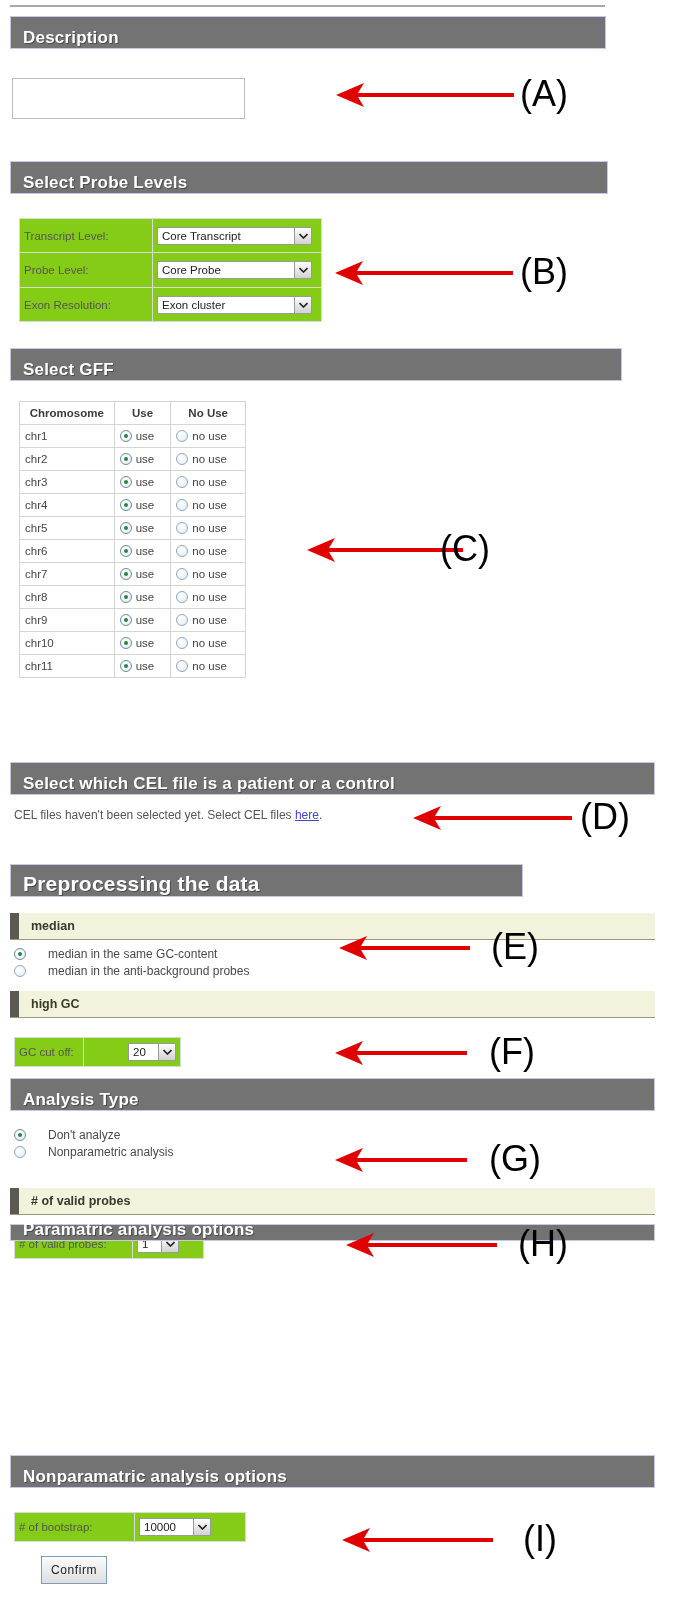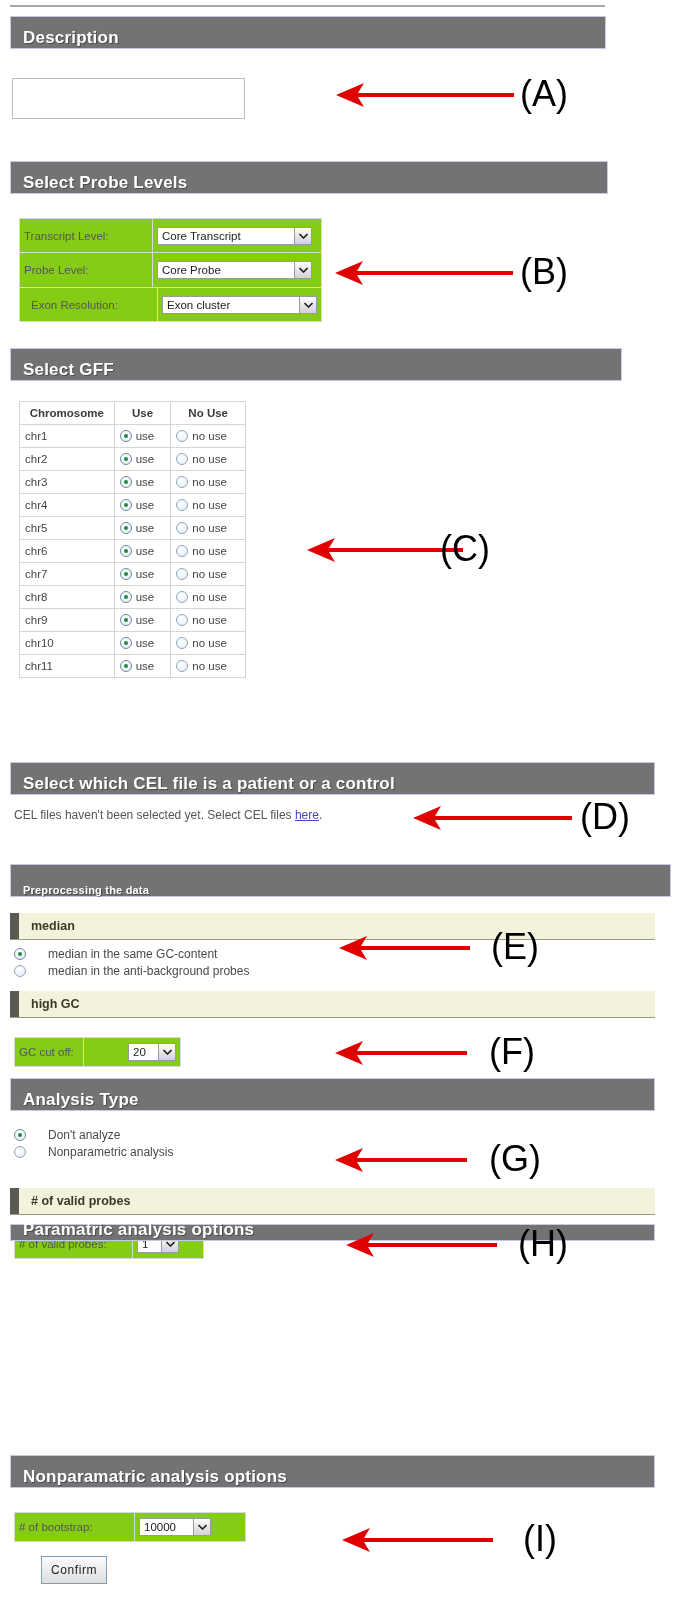--- a/index.html
+++ b/index.html
@@ -259,21 +259,21 @@
       <span class="sel" style="width:155px;">
         <span class="val">Core Probe</span>
         <span class="arrowbtn">
           <svg width="9" height="6" viewBox="0 0 9 6">
               <path d="M0.5 1 L4.5 5 L8.5 1" fill="none" stroke="#222" stroke-width="1.6"></path>
             </svg>
         </span>
       </span>
     </div>
   </div>
-  <div class="frow" style="height:33px;margin-left:7px;">
+  <div class="frow" style="height:33px;">
     <div class="flabel" style="width:133px;">Exon Resolution:</div>
     <div class="fctl">
       <span class="sel" style="width:155px;">
         <span class="val">Exon cluster</span>
         <span class="arrowbtn">
           <svg width="9" height="6" viewBox="0 0 9 6">
               <path d="M0.5 1 L4.5 5 L8.5 1" fill="none" stroke="#222" stroke-width="1.6"></path>
             </svg>
         </span>
       </span>
@@ -462,21 +462,21 @@
     </tbody>
 </table>
 
 <div class="bar" style="left:10px; top:762px; width:645px; height:33px; font-size:17px;">
   <span>Select which CEL file is a patient or a control</span>
 </div>
 <div class="para" style="left:14px; top:808px; width:460px;">
   <span>CEL files haven't been selected yet. Select CEL files </span><a href="#">here</a><span>.</span>
 </div>
 
-<div class="bar" style="left:10px; top:864px; width:661px; height:33px; font-size:11px;">
+<div class="bar" style="left:10px; top:864px; width:513px; height:33px; font-size:21px;">
   <span>Preprocessing the data</span>
 </div>
 
 <div class="subbar" style="left:10px; top:913px; width:645px; height:27px;">
   <span class="tab"></span>
   <span>median</span>
 </div>
 
 <div class="radio-group" style="left:14px; top:945px; width:320px;">
   <div class="radio-line">

